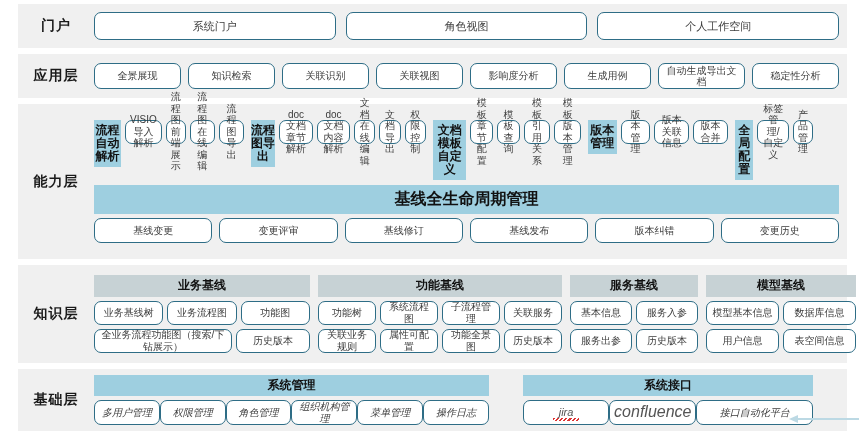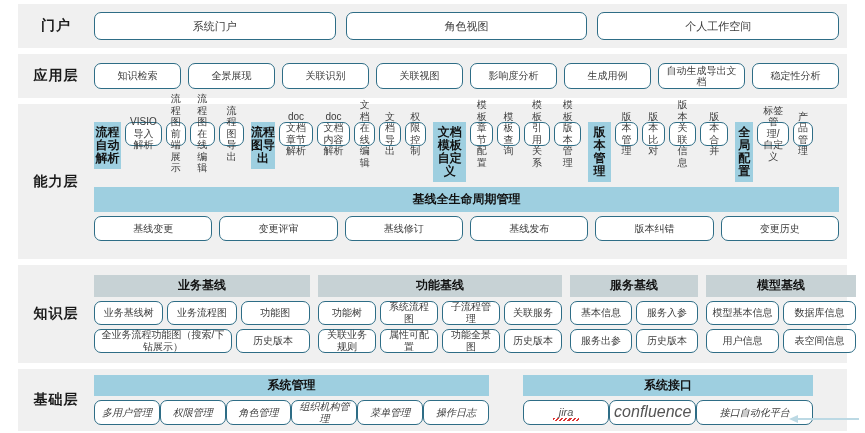--- a/index.html
+++ b/index.html
@@ -67,21 +67,21 @@
     text-align:center;
     padding:4px 0;
     line-height:1.1;
   }
   .grp-head.gray{background:#c7d2d5;}
   .grp-row{display:flex;gap:4px;}
   .grp-row .pill{flex:1;height:24px;}
 
   .full-head{
     background:#9ecfe0;color:#111;
-    font-size:12px;font-weight:bold;text-align:center;
+    font-size:16px;font-weight:bold;text-align:center;
     padding:4px 0;margin-top:5px;
   }
   .full-row{display:flex;gap:7px;margin-top:4px;}
   .full-row .pill{flex:1;height:25px;font-size:10px;}
 
   
   .know-groups{display:flex;gap:8px;align-items:flex-start;}
   .know-group{display:flex;flex-direction:column;gap:4px;}
 
   
@@ -116,22 +116,22 @@
         <div class="pill">角色视图</div>
         <div class="pill">个人工作空间</div>
       </div>
     </div>
   </div>
 
   <div class="layer" style="height:44px;">
     <div class="layer-label">应用层</div>
     <div class="layer-body">
       <div class="app-row">
+        <div class="pill">全景展现</div>
         <div class="pill">知识检索</div>
-        <div class="pill">全景展现</div>
         <div class="pill">关联识别</div>
         <div class="pill">关联视图</div>
         <div class="pill">影响度分析</div>
         <div class="pill">生成用例</div>
         <div class="pill">自动生成导出文档</div>
         <div class="pill">稳定性分析</div>
       </div>
     </div>
   </div>
 
@@ -175,21 +175,20 @@
           <div class="grp-row">
             <div class="pill">模板引用关系</div>
             <div class="pill">模板版本管理</div>
           </div>
         </div>
 
         <div class="cap-group" style="flex:0 0 140px;">
           <div class="grp-head">版本管理</div>
           <div class="grp-row">
             <div class="pill">版本管理</div>
-            <div class="pill">版本比对</div>
           </div>
           <div class="grp-row">
             <div class="pill">版本关联信息</div>
             <div class="pill">版本合并</div>
           </div>
         </div>
 
         <div class="cap-group" style="flex:0 0 78px;">
           <div class="grp-head">全局配置</div>
           <div class="grp-row">

